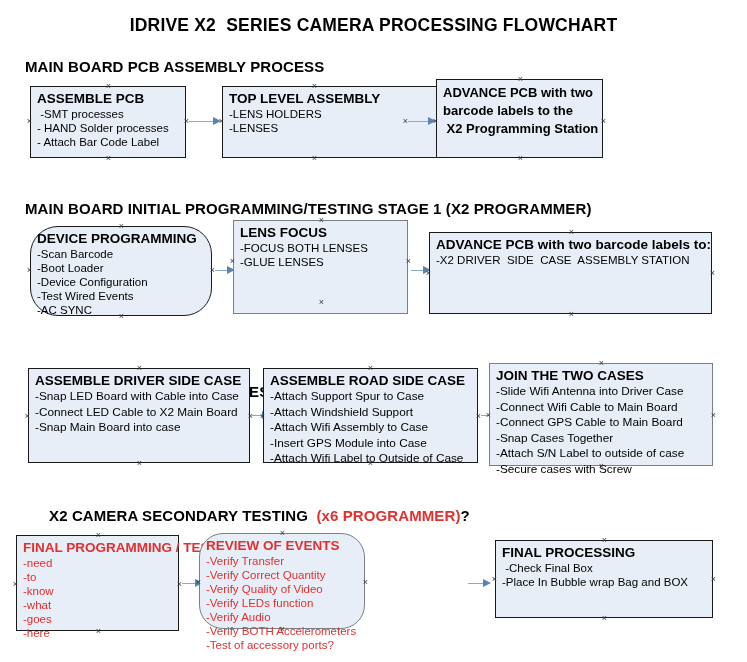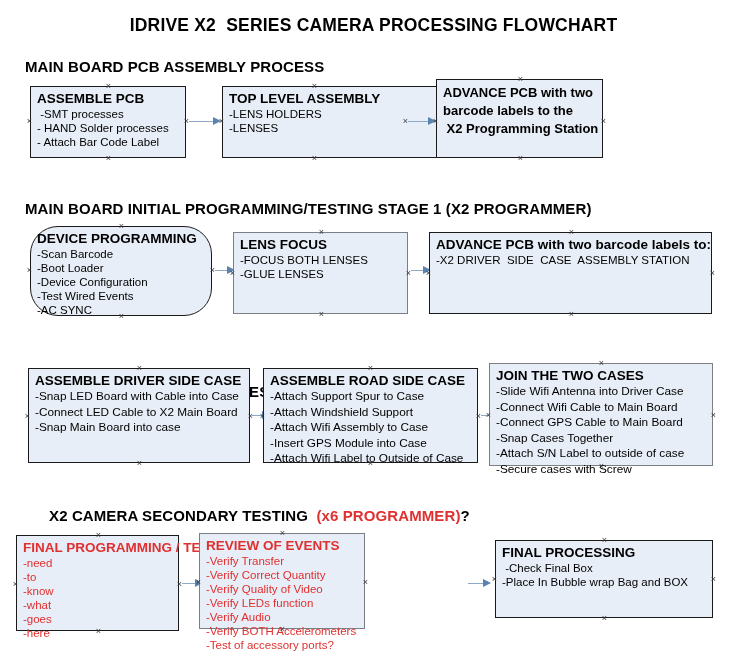--- a/index.html
+++ b/index.html
@@ -66,21 +66,21 @@
     white-space: pre;
   }
   .fbox.allbold .bx-line {
     font-size: 13px;
     font-weight: bold;
     line-height: 18px;
   }
   .fbox.red .bx-title { color: #e03030; }
   .fbox.red .bx-line { color: #e03030; }
   .fbox.tight .bx-line { line-height: 15.5px; font-size: 11.8px; }
-  .fbox.overflow-body { overflow: visible; }
+  .fbox.overflow-body { overflow: visible; border-radius: 24px; }
 
   
   .conn {
     position: absolute;
     height: 9px;
     pointer-events: none;
   }
   .conn .shaft {
     position: absolute;
     left: 0;
@@ -177,21 +177,21 @@
     <span class="handle" style="left:-5px; top:40px;"></span>
     <span class="handle" style="left:178px; top:40px;"></span>
     <span class="handle" style="left:87px; top:86px;"></span>
   </div>
 
   <div class="conn" style="left:215px; top:266px; width:20px;">
     <span class="shaft"></span>
       <span class="head"></span>
   </div>
 
-  <div class="fbox gray-border" style="left:233px; top:232px; width:175px; height:82px;">
+  <div class="fbox gray-border" style="left:233px; top:220px; width:175px; height:94px;">
     <div class="bx-title">LENS FOCUS</div>
     <div class="bx-line">-FOCUS BOTH LENSES</div>
     <div class="bx-line">-GLUE LENSES</div>
     <span class="handle" style="left:84px; top:-4px;"></span>
     <span class="handle" style="left:-5px; top:37px;"></span>
     <span class="handle" style="left:171px; top:37px;"></span>
     <span class="handle" style="left:84px; top:78px;"></span>
   </div>
 
   <div class="conn" style="left:411px; top:266px; width:20px;">

